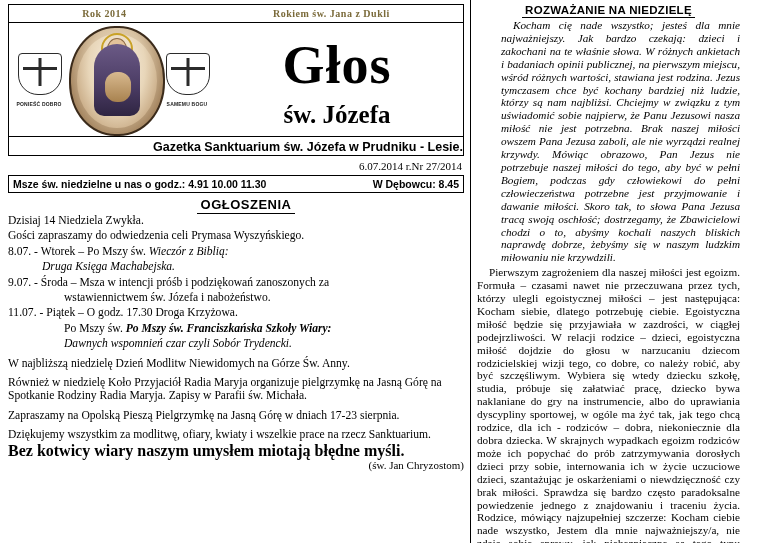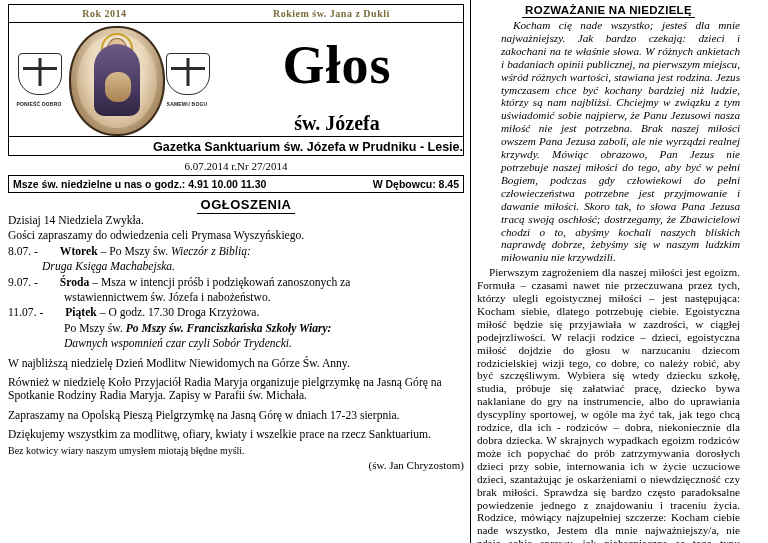--- a/index.html
+++ b/index.html
@@ -73,27 +73,27 @@
     flex-direction: column;
     align-items: center;
     justify-content: center;
     padding-right: 6px;
   }
   .glos {
     font-family: "Liberation Serif", serif;
     font-weight: bold;
     font-size: 54px;
     line-height: 54px;
-    margin: 16px;
+    margin: 8px;
     letter-spacing: 1px;
   }
   .jozefa {
     font-family: "Liberation Serif", serif;
     font-weight: bold;
-    font-size: 20px;
+    font-size: 25px;
     line-height: 30px;
     margin: 0;
   }
   .mast-sub {
     height: 20px;
     border-top: 1px solid #000;
     text-align: right;
     font-weight: bold;
     font-size: 12.5px;
     line-height: 20px;
@@ -192,21 +192,21 @@
     font-family: "Liberation Sans", sans-serif;
     font-size: 5px;
     font-weight: bold;
     letter-spacing: 0.2px;
     color: #222;
   }
 
   
   .info-line {
     display: flex;
-    justify-content: center;
+    justify-content: flex-end;
     font-size: 11px;
     padding: 4px 2px 3px 2px;
     font-family: "Liberation Serif", serif;
   }
   .masses-bar {
     border: 1px solid #000;
     box-sizing: border-box;
     display: flex;
     justify-content: space-between;
     font-size: 10.5px;
@@ -247,32 +247,32 @@
     padding-left: 34px;
     font-style: italic;
   }
   .sub-ital2 {
     padding-left: 56px;
     font-style: italic;
   }
   .sub-plain {
     padding-left: 56px;
   }
-  b.day { font-weight: bold; margin-left: 19px; }
+  b.day { font-weight: normal; }
   .gap { height: 4px; }
 
   .quote {
     text-align: right;
     font-size: 11px;
     margin-top: 6px;
   }
   .bold-line {
-    font-weight: normal;
+    font-weight: bold;
     margin-top: 6px;
-    font-size: 10px;
+    font-size: 16px;
   }
 
   
   .r-title {
     text-align: center;
     font-weight: bold;
     font-size: 11.5px;
     font-family: "Liberation Sans", sans-serif;
     letter-spacing: 0.3px;
     margin-bottom: 3px;

